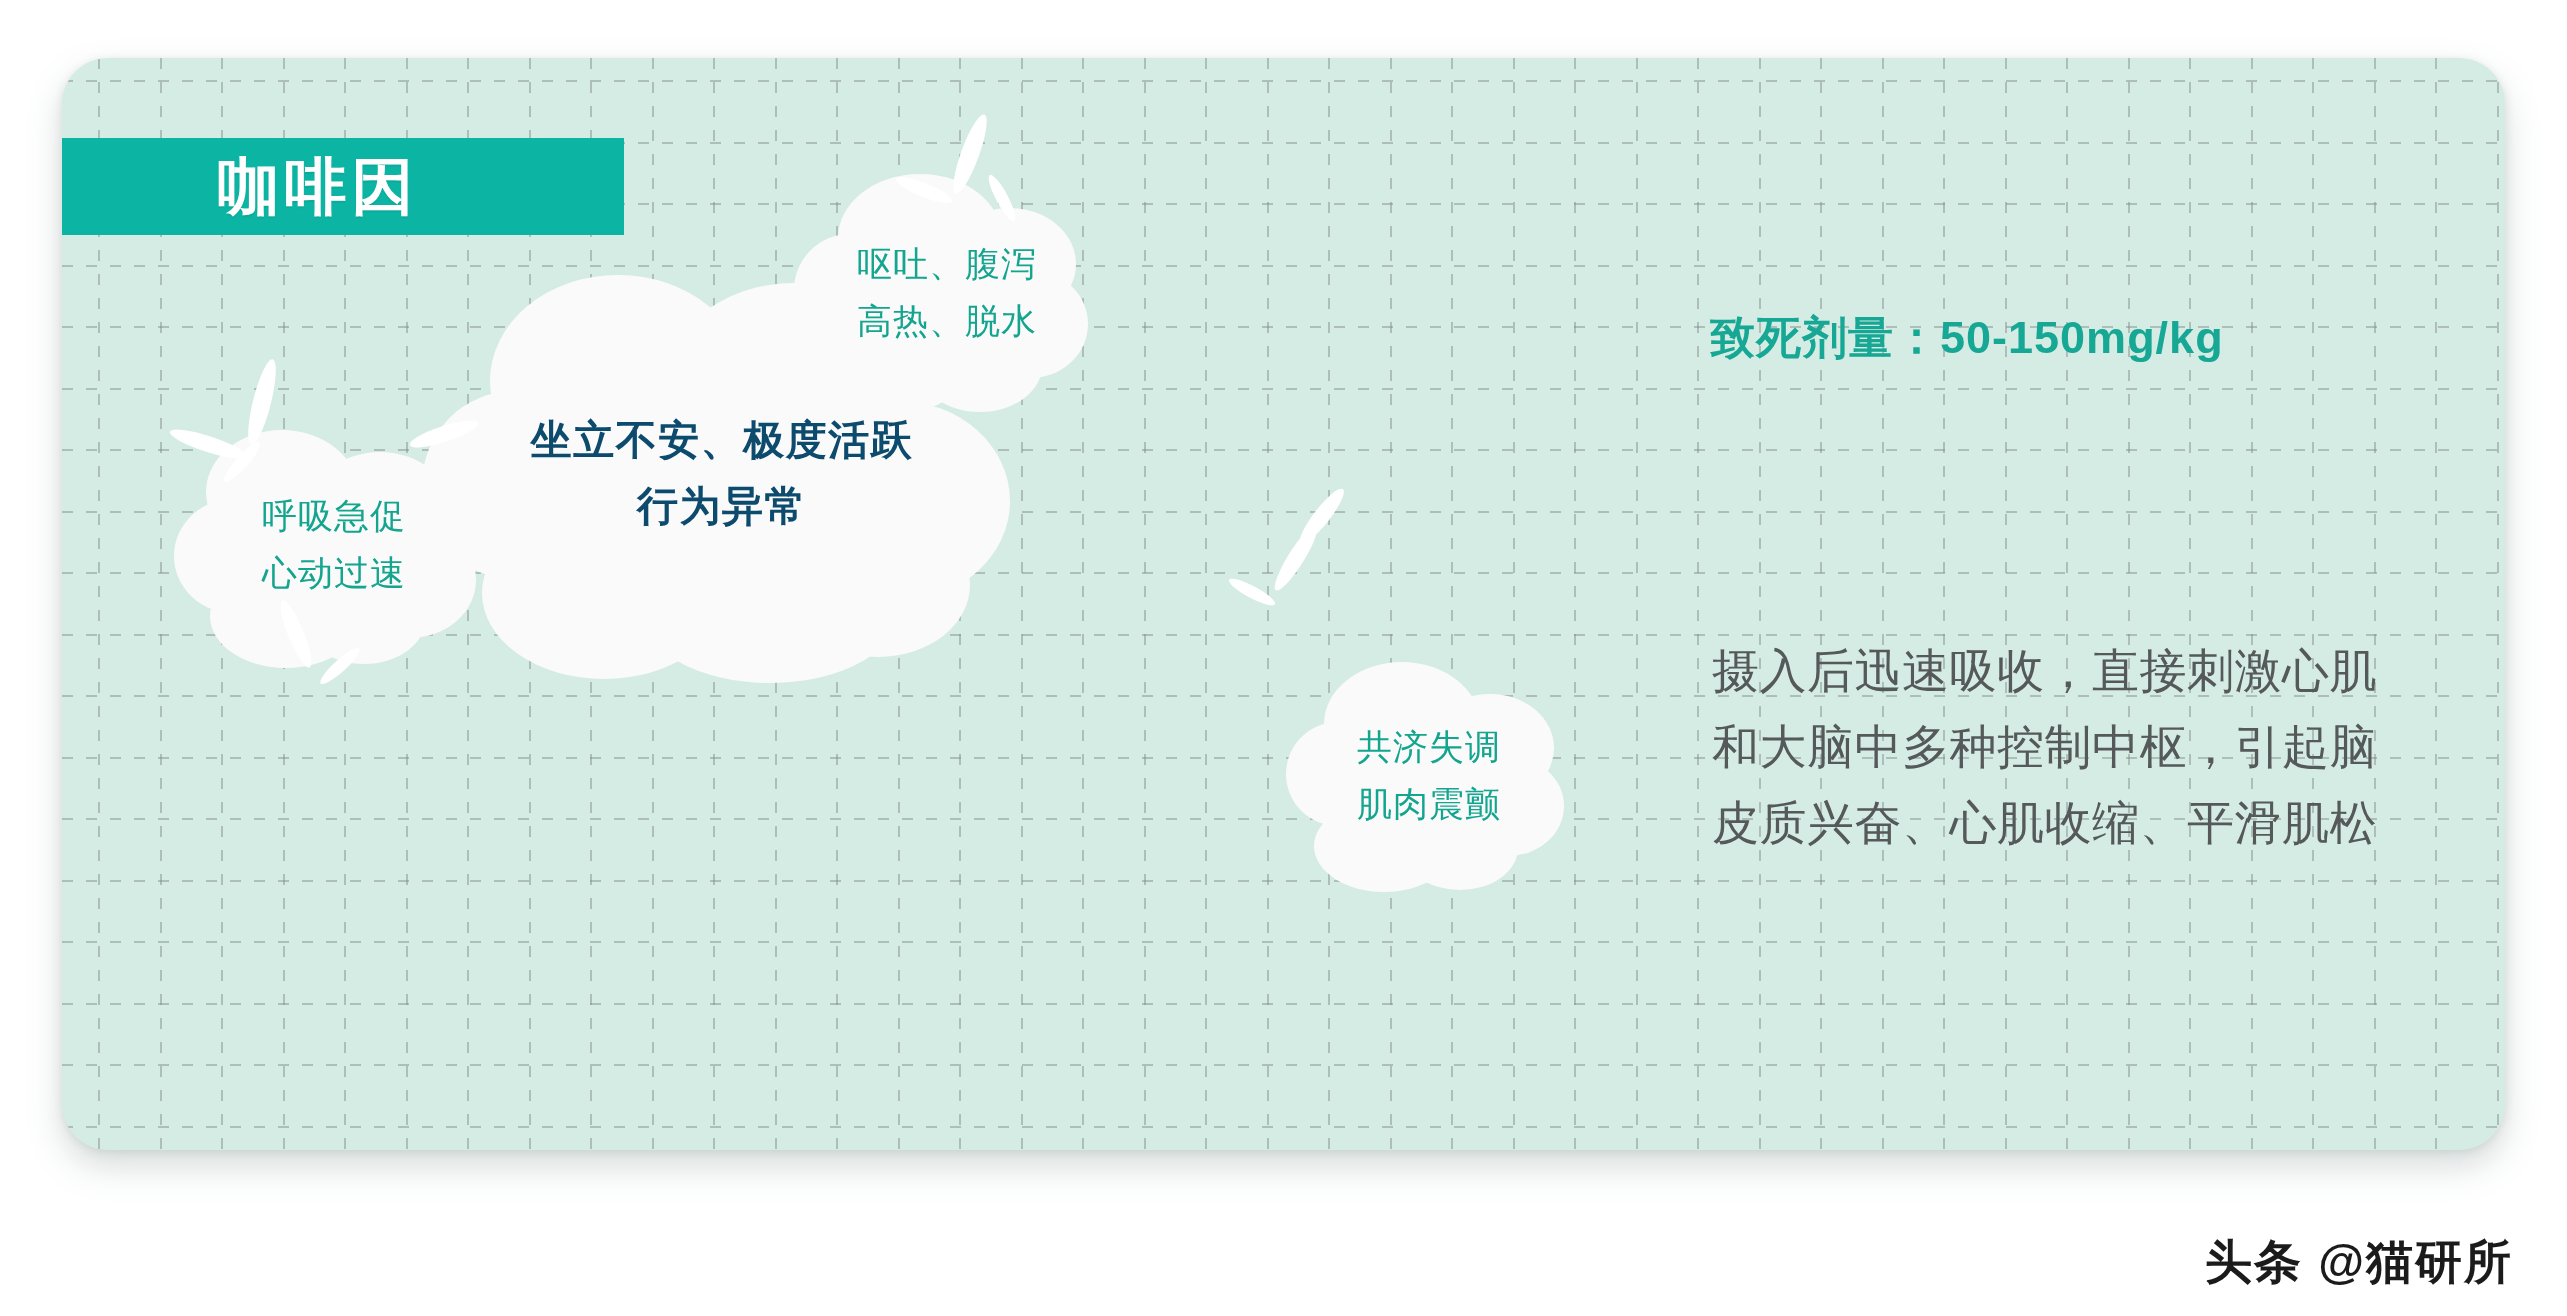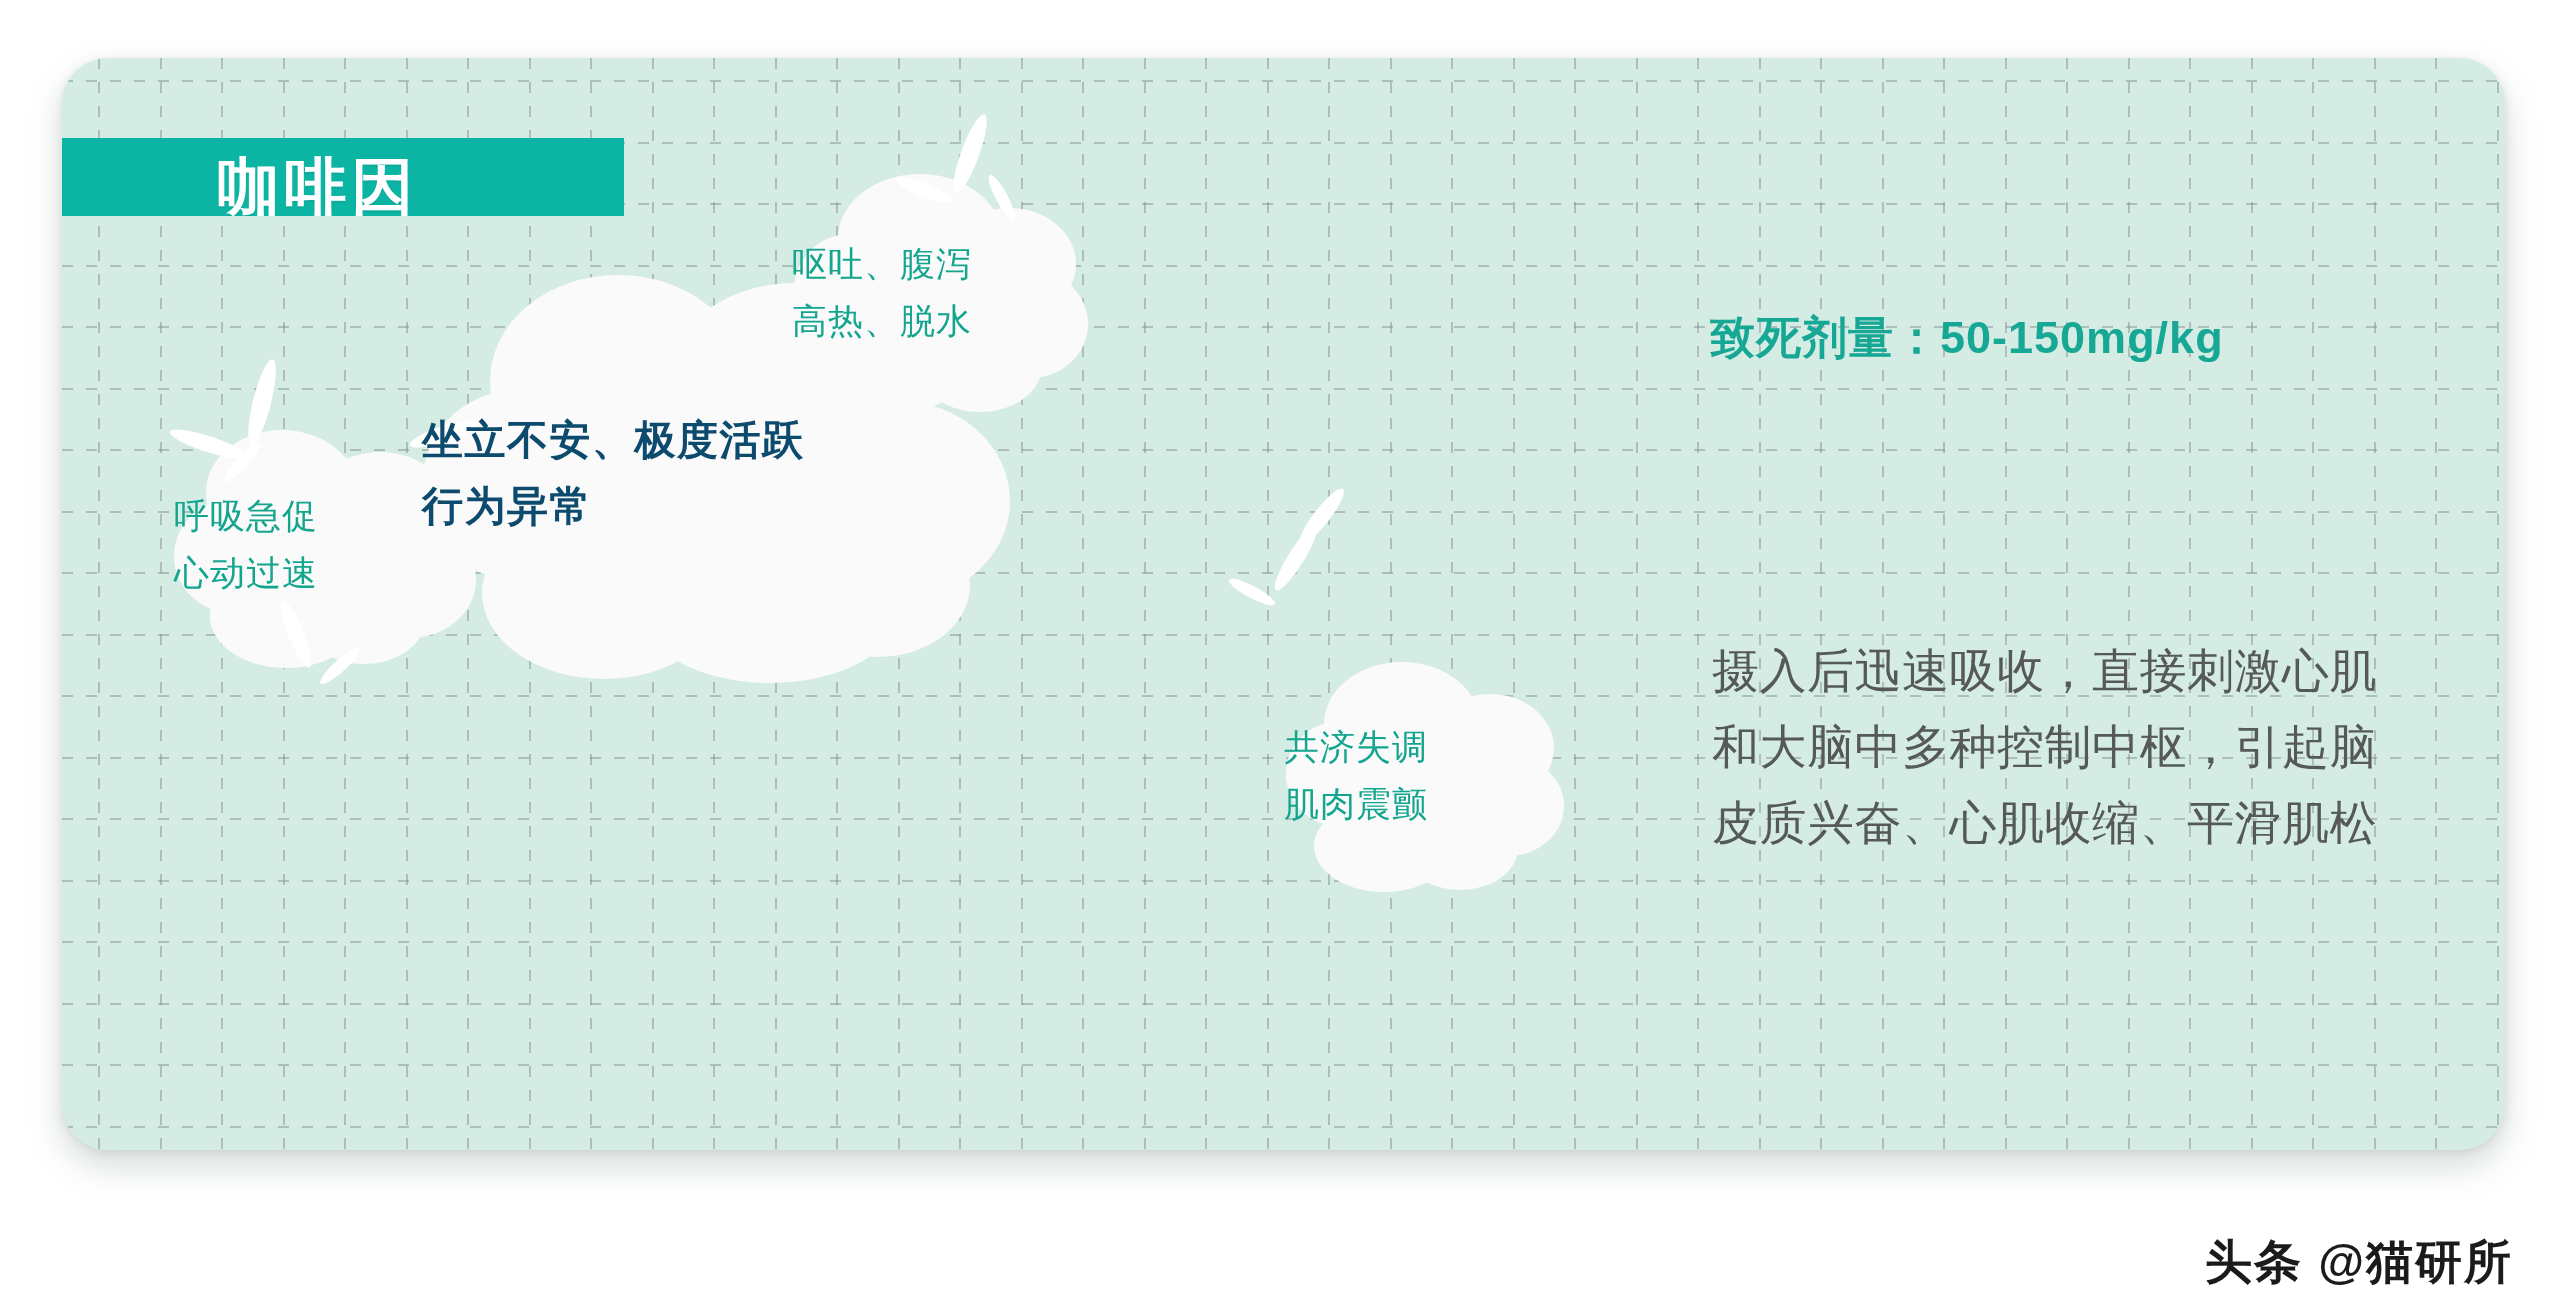--- a/index.html
+++ b/index.html
@@ -41,21 +41,21 @@
     background-image: repeating-linear-gradient(to bottom,
       rgba(125,135,135,0.45) 0 11px, rgba(125,135,135,0) 11px 24px);
   }
 
   
   #title-ribbon {
     position: absolute;
     left: -4px;
     top: 80px;
     width: 566px;
-    height: 78px;
+    height: 97px;
     background: #0cb4a4;
     filter: drop-shadow(0 5px 5px rgba(90,110,108,0.35));
     clip-path: polygon(0 0, 100% 0, 100% 100%, 0 100%, 0 100%);
     display: flex;
     align-items: center;
   }
   #title-ribbon-shape {
     position: absolute;
     left: 0;
     top: 0;
@@ -90,21 +90,21 @@
     overflow: visible;
   }
   .cloud-text {
     position: absolute;
     left: 0;
     top: 0;
     width: 100%;
     height: 100%;
     display: flex;
     flex-direction: column;
-    align-items: flex-start;
+    align-items: center;
     justify-content: center;
     z-index: 2;
     white-space: nowrap;
   }
   .cloud-text .line { display: block; }
 
   
   .cloud-teal .cloud-text {
     color: #14a58f;
     font-size: 35px;

